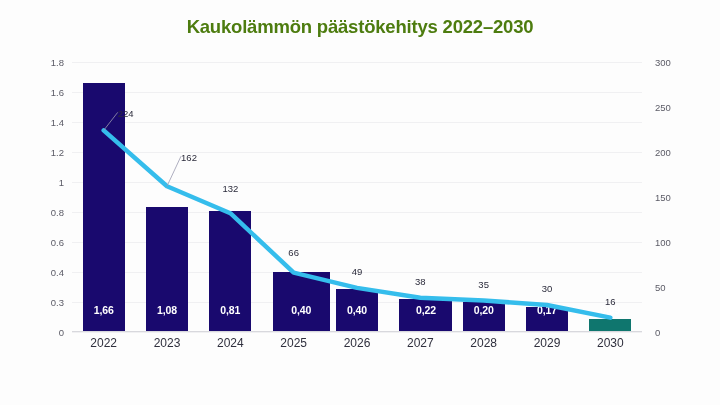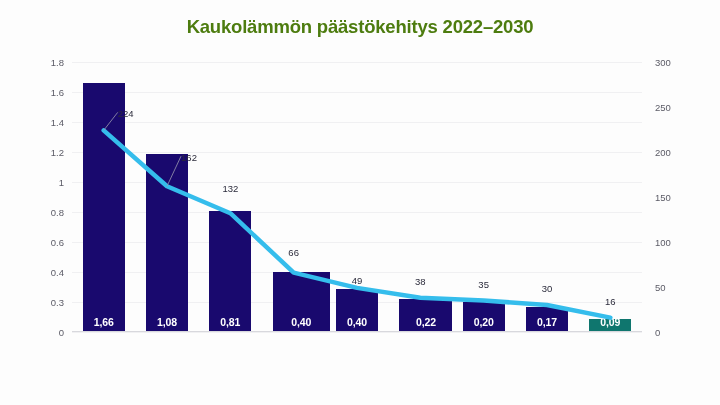--- a/index.html
+++ b/index.html
@@ -89,21 +89,21 @@
   }
 
   
   .bar {
     position: absolute;
     bottom: 0;
     background: #19096e;
   }
   .bar-value {
     position: absolute;
-    bottom: 4px;
+    bottom: 16px;
     width: 100%;
     text-align: center;
     font-size: 10.5px;
     font-weight: bold;
     color: #ffffff;
     letter-spacing: -0.1px;
   }
 
   
   #line-svg {
@@ -215,21 +215,21 @@
         <div class="gridline" style="top: 120px;"></div>
         <div class="gridline" style="top: 90px;"></div>
         <div class="gridline" style="top: 60px;"></div>
         <div class="gridline" style="top: 30px;"></div>
         <div class="gridline" style="top: 0px;"></div>
       </div>
     <div id="bars">
         <div class="bar" style="left: 10.7667px; width: 41.8px; height: 249px; background: rgb(25, 9, 110);">
           <div class="bar-value">1,66</div>
         </div>
-        <div class="bar" style="left: 74.1px; width: 41.8px; height: 178px; background: rgb(25, 9, 110);">
+        <div class="bar" style="left: 74.1px; width: 41.8px; height: 125px; background: rgb(25, 9, 110);">
           <div class="bar-value">1,08</div>
         </div>
         <div class="bar" style="left: 137.433px; width: 41.8px; height: 121.5px; background: rgb(25, 9, 110);">
           <div class="bar-value">0,81</div>
         </div>
         <div class="bar" style="left: 200.767px; width: 57px; height: 60px; background: rgb(25, 9, 110);">
           <div class="bar-value">0,40</div>
         </div>
         <div class="bar" style="left: 264.1px; width: 41.8px; height: 43.5px; background: rgb(25, 9, 110);">
           <div class="bar-value">0,40</div>
@@ -250,24 +250,35 @@
     <svg id="line-svg" viewBox="0 0 570 270" preserveAspectRatio="none">
         <polyline points="31.666666666666668,68.39999999999998 95,124.19999999999999 158.33333333333334,151.2 221.66666666666666,210.6 285,225.9 348.33333333333337,235.8 411.6666666666667,238.5 475.00000000000006,243 538.3333333333334,255.6" fill="none" stroke="#35bdec" stroke-width="4.5" stroke-linejoin="round" stroke-linecap="round"></polyline>
         <line x1="31.666666666666668" y1="68.39999999999998" x2="45.66666666666667" y2="50.39999999999998" stroke="#9a9ab0" stroke-width="0.8"></line>
         <line x1="95" y1="124.19999999999999" x2="109" y2="94.19999999999999" stroke="#9a9ab0" stroke-width="0.8"></line>
       </svg>
     <div id="line-labels">
         <div class="line-label" style="left: 53.6667px; top: 57.4px;">224</div>
         <div class="line-label" style="left: 117px; top: 101.2px;">162</div>
         <div class="line-label" style="left: 158.333px; top: 132.2px;">132</div>
         <div class="line-label" style="left: 221.667px; top: 195.6px;">66</div>
-        <div class="line-label" style="left: 285px; top: 214.9px; margin-top: 9px;">49</div>
+        <div class="line-label" style="left: 285px; top: 214.9px;">49</div>
         <div class="line-label" style="left: 348.333px; top: 224.8px;">38</div>
         <div class="line-label" style="left: 411.667px; top: 227.5px;">35</div>
         <div class="line-label" style="left: 475px; top: 232px;">30</div>
         <div class="line-label" style="left: 538.333px; top: 244.6px;">16</div>
       </div>
     <div id="axis-baseline"></div>
   </div>
 
+  <div id="xaxis">
+      <div class="xtick" style="left: 31.6667px;">2022</div>
+      <div class="xtick" style="left: 95px;">2023</div>
+      <div class="xtick" style="left: 158.333px;">2024</div>
+      <div class="xtick" style="left: 221.667px;">2025</div>
+      <div class="xtick" style="left: 285px;">2026</div>
+      <div class="xtick" style="left: 348.333px;">2027</div>
+      <div class="xtick" style="left: 411.667px;">2028</div>
+      <div class="xtick" style="left: 475px;">2029</div>
+      <div class="xtick" style="left: 538.333px;">2030</div>
+    </div>
 
 
 </div>
 
 </body></html>

